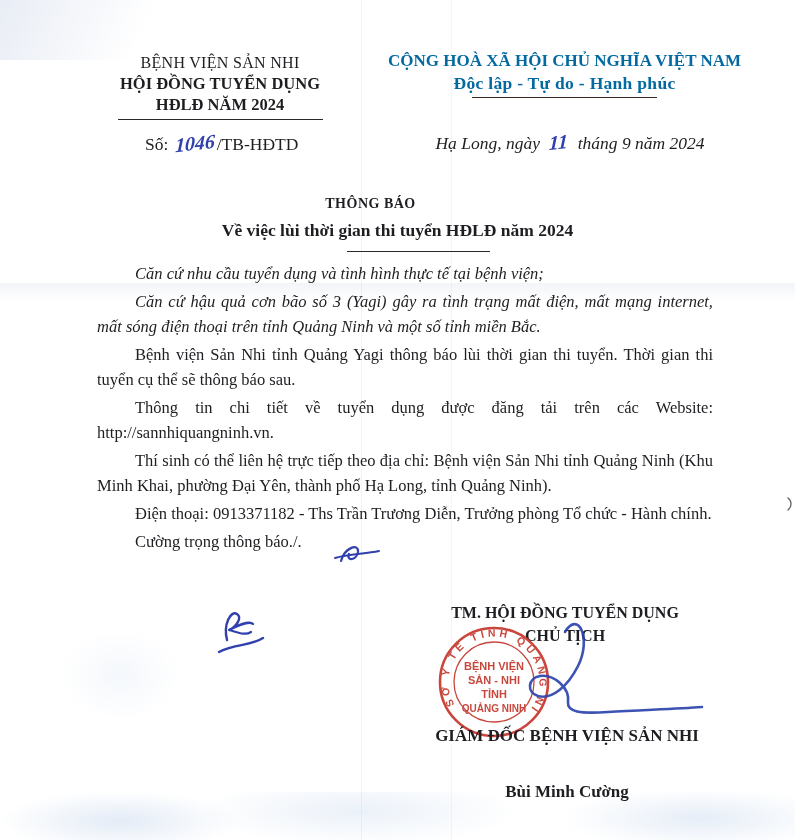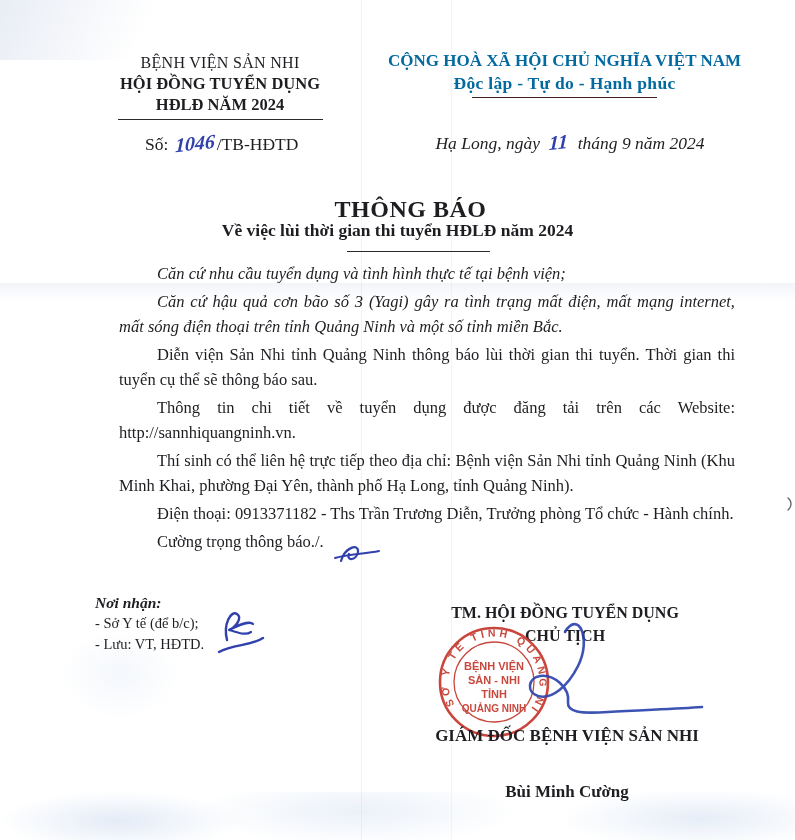--- a/index.html
+++ b/index.html
@@ -38,28 +38,28 @@
   .doc-number{position:absolute;left:145px;top:132px;font-size:17.5px;}
   .doc-date{position:absolute;left:405px;top:131px;width:330px;text-align:center;
     font-style:italic;font-size:17.5px;}
   .hand{color:#3040ac;font-style:italic;font-weight:bold;
     display:inline-block;transform:rotate(-6deg) skewX(-8deg);}
   .hand-num{font-size:20px;margin:0 2px;}
   .hand-day{font-size:20px;margin:0 5px;}
 
   
   .title-main{position:absolute;left:0;top:196px;width:741px;text-align:center;
-    font-size:24px;font-weight:bold;letter-spacing:.5px;padding-left:40px;}
+    font-size:14px;font-weight:bold;letter-spacing:.5px;}
   .title-sub{position:absolute;left:0;top:220px;width:795px;text-align:center;
     font-size:17.5px;font-weight:bold;}
   .sub-rule{position:absolute;left:347px;top:251px;width:143px;border-top:1.6px solid #2a2a2e;}
 
   
   .body-text{position:absolute;left:97px;top:261px;width:616px;
-    font-size:16.5px;line-height:25px;text-align:justify;margin-left:22px;}
+    font-size:16.5px;line-height:25px;text-align:justify;}
   .body-text p{margin:0 0 3px 0;text-indent:38px;}
   .body-text p.it{font-style:italic;}
   .spread{display:block;text-align:justify;text-align-last:justify;text-indent:38px;}
   .noindent{display:block;text-indent:0;}
 
   
   .recipients{position:absolute;left:95px;top:592px;font-size:14.5px;line-height:21px;}
   .recipients .cap{font-weight:bold;font-style:italic;font-size:15.5px;}
   .sig-block{position:absolute;left:400px;top:592px;width:330px;text-align:center;}
   .sig-block .auth{font-size:16px;font-weight:bold;line-height:21px;margin-top:10px;}
@@ -114,40 +114,35 @@
     <span>tháng 9 năm 2024</span>
   </div>
 
   <div class="title-main">THÔNG BÁO</div>
   <div class="title-sub">Về việc lùi thời gian thi tuyển HĐLĐ năm 2024</div>
   <div class="sub-rule"></div>
 
   <div class="body-text">
     <p class="it">Căn cứ nhu cầu tuyển dụng và tình hình thực tế tại bệnh viện;</p>
     <p class="it">Căn cứ hậu quả cơn bão số 3 (Yagi) gây ra tình trạng mất điện, mất mạng internet, mất sóng điện thoại trên tỉnh Quảng Ninh và một số tỉnh miền Bắc.</p>
-    <p>Diễn viện Sản Nhi tỉnh Quảng Ninh thông báo lùi thời gian thi tuyển. Thời gian thi tuyển cụ thể sẽ thông báo sau.</p>
+    <p>Bệnh viện Sản Nhi tỉnh Quảng Yagi thông báo lùi thời gian thi tuyển. Thời gian thi tuyển cụ thể sẽ thông báo sau.</p>
     <p>
       <span class="spread">Thông tin chi tiết về tuyển dụng được đăng tải trên các Website:</span>
       <span class="noindent">http://sannhiquangninh.vn.</span>
     </p>
     <p>Thí sinh có thể liên hệ trực tiếp theo địa chỉ: Bệnh viện Sản Nhi tỉnh Quảng Ninh (Khu Minh Khai, phường Đại Yên, thành phố Hạ Long, tỉnh Quảng Ninh).</p>
     <p>Điện thoại: 0913371182 - Ths Trần Trương Diễn, Trưởng phòng Tổ chức - Hành chính.</p>
     <p>Cường trọng thông báo./.</p>
   </div>
 
   <svg class="p7-scribble" viewBox="0 0 52 28" xmlns="http://www.w3.org/2000/svg">
     <path d="M10 20 C 14 6, 28 2, 27 11 C 26 19, 15 21, 18 13" fill="none" stroke="#3040ac" stroke-width="2.2" stroke-linecap="round"></path>
     <path d="M4 17 C 18 13, 34 13, 48 10" fill="none" stroke="#3040ac" stroke-width="2" stroke-linecap="round"></path>
   </svg>
 
-  <div class="recipients">
-    <div class="cap">Nơi nhận:</div>
-    <div>- Sở Y tế (để b/c);</div>
-    <div>- Lưu: VT, HĐTD.</div>
-  </div>
 
   <svg class="init-scribble" viewBox="0 0 80 64" xmlns="http://www.w3.org/2000/svg">
     <path d="M34 34 C 30 18, 38 4, 44 8 C 50 12, 42 22, 36 24 C 44 20, 56 14, 60 18" fill="none" stroke="#3040ac" stroke-width="2.4" stroke-linecap="round"></path>
     <path d="M36 24 C 44 26, 52 30, 58 26" fill="none" stroke="#3040ac" stroke-width="2.2" stroke-linecap="round"></path>
     <path d="M26 46 C 40 38, 58 40, 70 32" fill="none" stroke="#3040ac" stroke-width="2.4" stroke-linecap="round"></path>
   </svg>
 
   <div class="sig-block">
     <div class="auth">TM. HỘI ĐỒNG TUYỂN DỤNG</div>
     <div class="pos">CHỦ TỊCH</div>

